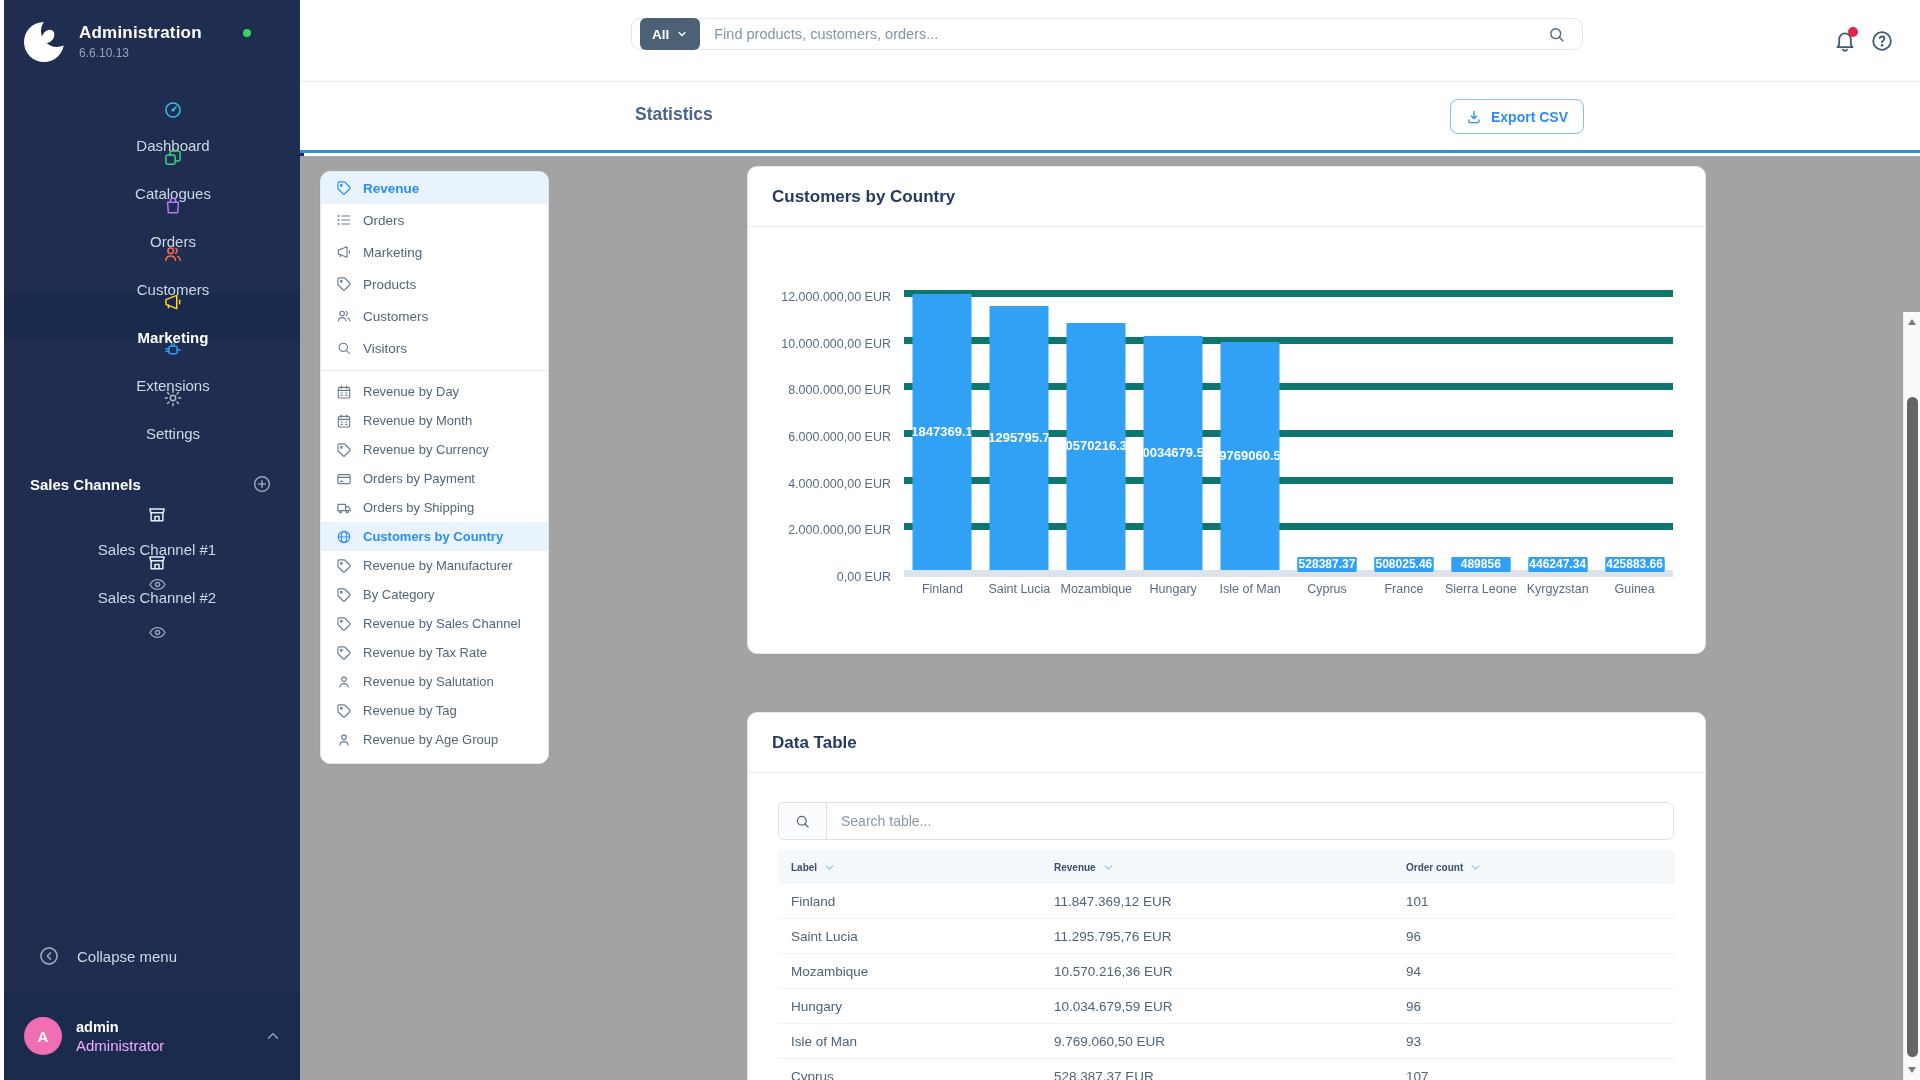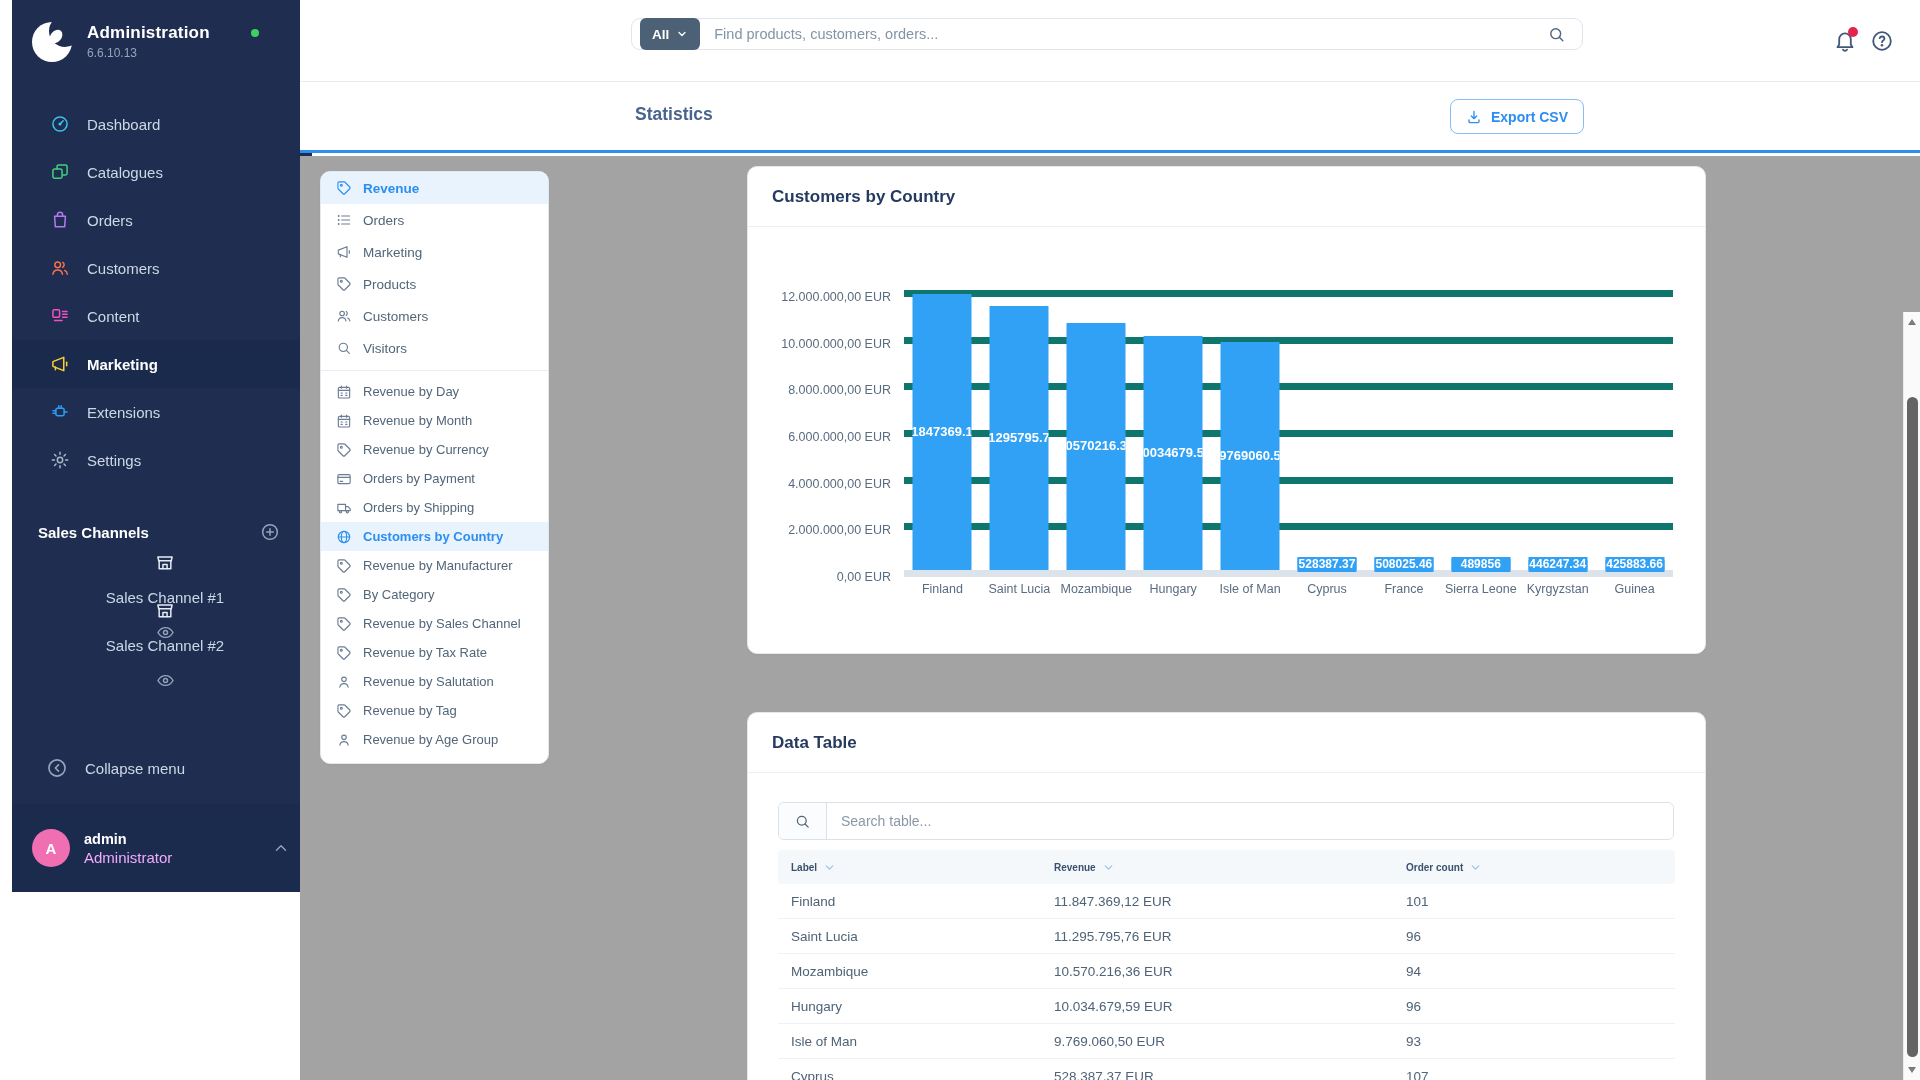--- a/index.html
+++ b/index.html
@@ -2,30 +2,30 @@
 <html><head>
 <meta charset="utf-8">
 <style>
   * { margin:0; padding:0; box-sizing:border-box; }
   html,body { width:1920px; height:1080px; overflow:hidden; background:#fff;
     font-family:"Liberation Sans", sans-serif; }
   .ic { width:20px; height:20px; fill:none; stroke:currentColor; stroke-width:1.8;
         stroke-linecap:round; stroke-linejoin:round; flex:none; }
 
   
-  .sidebar { position:absolute; left:12px; top:0; width:300px; height:892px; background:#1f2e50; }
+  .sidebar { position:absolute; left:4px; top:0; width:300px; height:1080px; background:#1f2e50; }
   .sb-header { display:flex; gap:13px; padding:20px 18px 0 18px; align-items:flex-start; }
   .sb-title-wrap { padding-top:3px; }
   .sb-title-row { display:flex; align-items:center; gap:9px; }
   .sb-title { color:#fff; font-size:17px; font-weight:bold; letter-spacing:.2px; }
   .online-dot { width:8px; height:8px; border-radius:50%; background:#3ed160; margin-left:32px; }
   .sb-version { color:#93a5bd; font-size:12px; margin-top:3px; }
   .sb-menu { margin-top:36px; }
   .sb-item { height:48px; display:flex; align-items:center; gap:17px; padding-left:38px;
-             color:#cdd8e6; font-size:15px; cursor:pointer; }
+             color:#cdd8e6; font-size:15px; cursor:pointer;flex-direction:column; }
   .sb-item.active { background:#1a2a4c; color:#fff; font-weight:bold; }
   .sb-section { margin-top:28px; padding:0 32px 0 26px; height:40px; display:flex;
                 align-items:center; justify-content:space-between; }
   .sb-section-title { color:#fff; font-size:15px; font-weight:bold; }
   .sb-plus { color:#93a5bd; width:20px; height:20px; cursor:pointer; }
   .sb-channel { height:48px; display:flex; align-items:center; gap:17px; padding:0 26px 0 32px;
                 color:#cdd8e6; font-size:15px;flex-direction:column; }
   .sb-channel .store { color:#e6ecf4; }
   .sb-channel .label { flex:1; }
   .sb-channel .eye { color:#93a5bd; width:19px; height:19px; cursor:pointer; }
@@ -286,26 +286,20 @@
      <svg class="ic" style="color:#b678f2">
           <use href="#i-bag"></use>
         </svg>
      <span>Orders</span>
    </div>
       <div class="sb-item">
      <svg class="ic" style="color:#f8704f">
           <use href="#i-users"></use>
         </svg>
      <span>Customers</span>
-   </div>
-      <div class="sb-item">
-     <svg class="ic" style="color:#f050c0">
-          <use href="#i-layout"></use>
-        </svg>
-     <span>Content</span>
    </div>
       <div class="sb-item active">
      <svg class="ic" style="color:#fcd32d">
           <use href="#i-megaphone"></use>
         </svg>
      <span>Marketing</span>
    </div>
       <div class="sb-item">
      <svg class="ic" style="color:#2e9cf4">
           <use href="#i-plug"></use>

